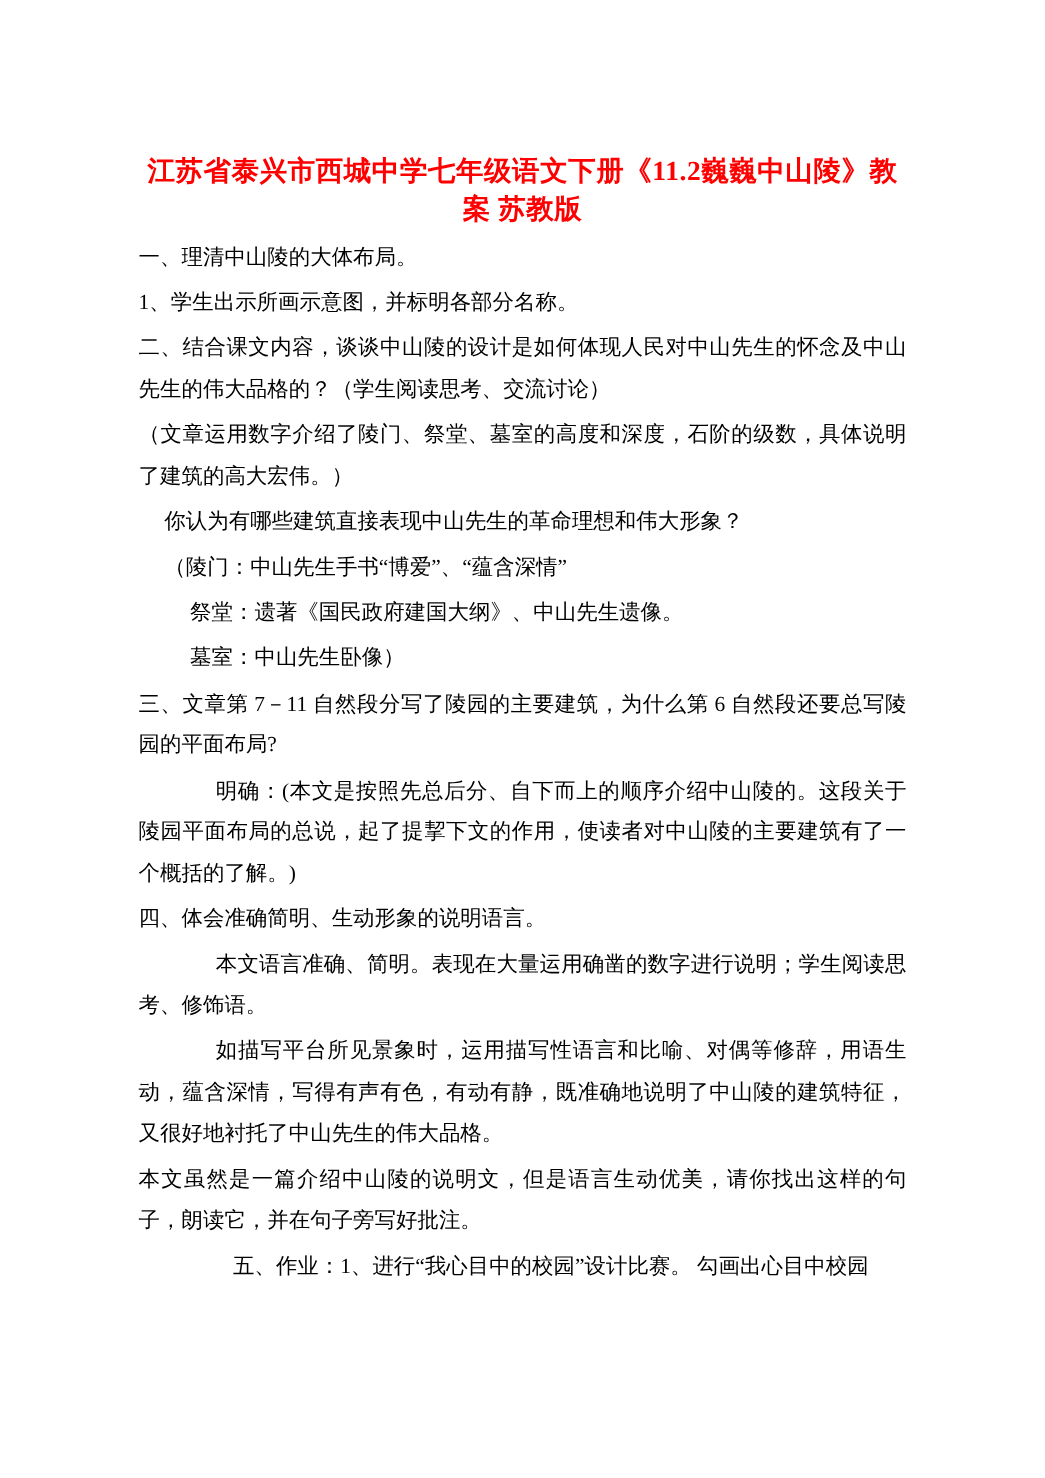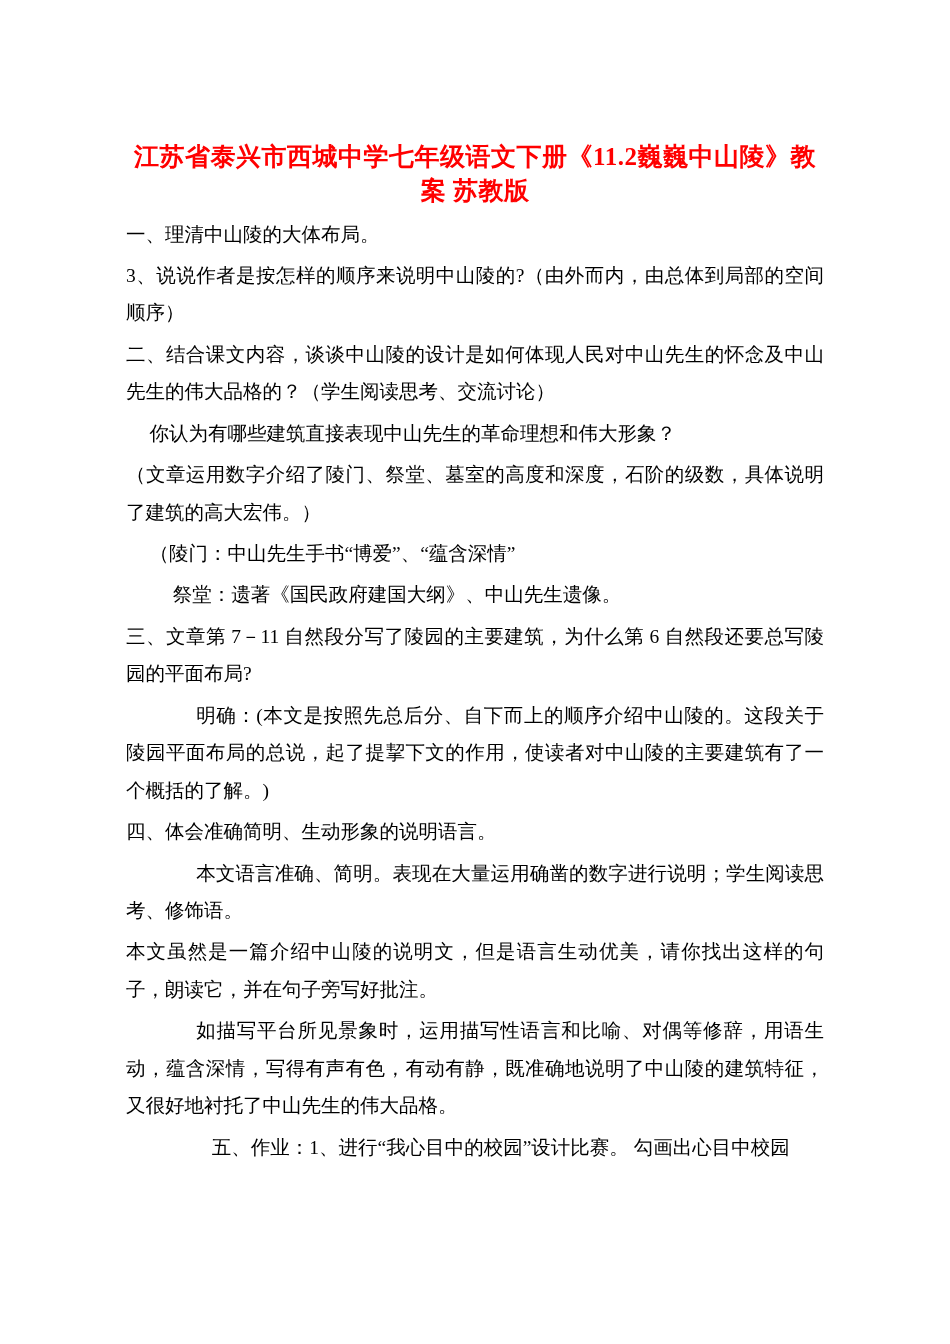--- a/index.html
+++ b/index.html
@@ -43,27 +43,28 @@
   .indent-4 { text-indent: 4.4em; font-family: Liberation Serif, serif; }
 </style>
 </head>
 <body>
 
 <div class="page">
 
   <h1 class="doc-title">江苏省泰兴市西城中学七年级语文下册《11.2巍巍中山陵》教案 苏教版</h1>
 
   <p class="para">一、理清中山陵的大体布局。</p>
-  <p class="para">3、说说作者是按怎样的顺序来说明中山陵的?（由外而内，由总体到局部的空间顺序）</p>
+  <p class="para">1、学生出示所画示意图，并标明各部分名称。</p>
   <p class="para">二、结合课文内容，谈谈中山陵的设计是如何体现人民对中山先生的怀念及中山先生的伟大品格的？（学生阅读思考、交流讨论）</p>
+  <p class="para">（文章运用数字介绍了陵门、祭堂、墓室的高度和深度，石阶的级数，具体说明了建筑的高大宏伟。）</p>
   <p class="para indent-1">你认为有哪些建筑直接表现中山先生的革命理想和伟大形象？</p>
-  <p class="para">（文章运用数字介绍了陵门、祭堂、墓室的高度和深度，石阶的级数，具体说明了建筑的高大宏伟。）</p>
   <p class="para indent-1">（陵门：中山先生手书“博爱”、“蕴含深情”</p>
   <p class="para indent-2">祭堂：遗著《国民政府建国大纲》、中山先生遗像。</p>
+  <p class="para indent-2">墓室：中山先生卧像）</p>
   <p class="para">三、文章第 7－11 自然段分写了陵园的主要建筑，为什么第 6 自然段还要总写陵园的平面布局?</p>
   <p class="para indent-3">明确：(本文是按照先总后分、自下而上的顺序介绍中山陵的。这段关于陵园平面布局的总说，起了提挈下文的作用，使读者对中山陵的主要建筑有了一个概括的了解。)</p>
   <p class="para">四、体会准确简明、生动形象的说明语言。</p>
   <p class="para indent-3">本文语言准确、简明。表现在大量运用确凿的数字进行说明；学生阅读思考、修饰语。</p>
+  <p class="para indent-3">如描写平台所见景象时，运用描写性语言和比喻、对偶等修辞，用语生动，蕴含深情，写得有声有色，有动有静，既准确地说明了中山陵的建筑特征，又很好地衬托了中山先生的伟大品格。</p>
   <p class="para">本文虽然是一篇介绍中山陵的说明文，但是语言生动优美，请你找出这样的句子，朗读它，并在句子旁写好批注。</p>
-  <p class="para indent-3">如描写平台所见景象时，运用描写性语言和比喻、对偶等修辞，用语生动，蕴含深情，写得有声有色，有动有静，既准确地说明了中山陵的建筑特征，又很好地衬托了中山先生的伟大品格。</p>
   <p class="para indent-4">五、作业：1、进行“我心目中的校园”设计比赛。 勾画出心目中校园</p>
 
 </div>
 
 </body></html>

